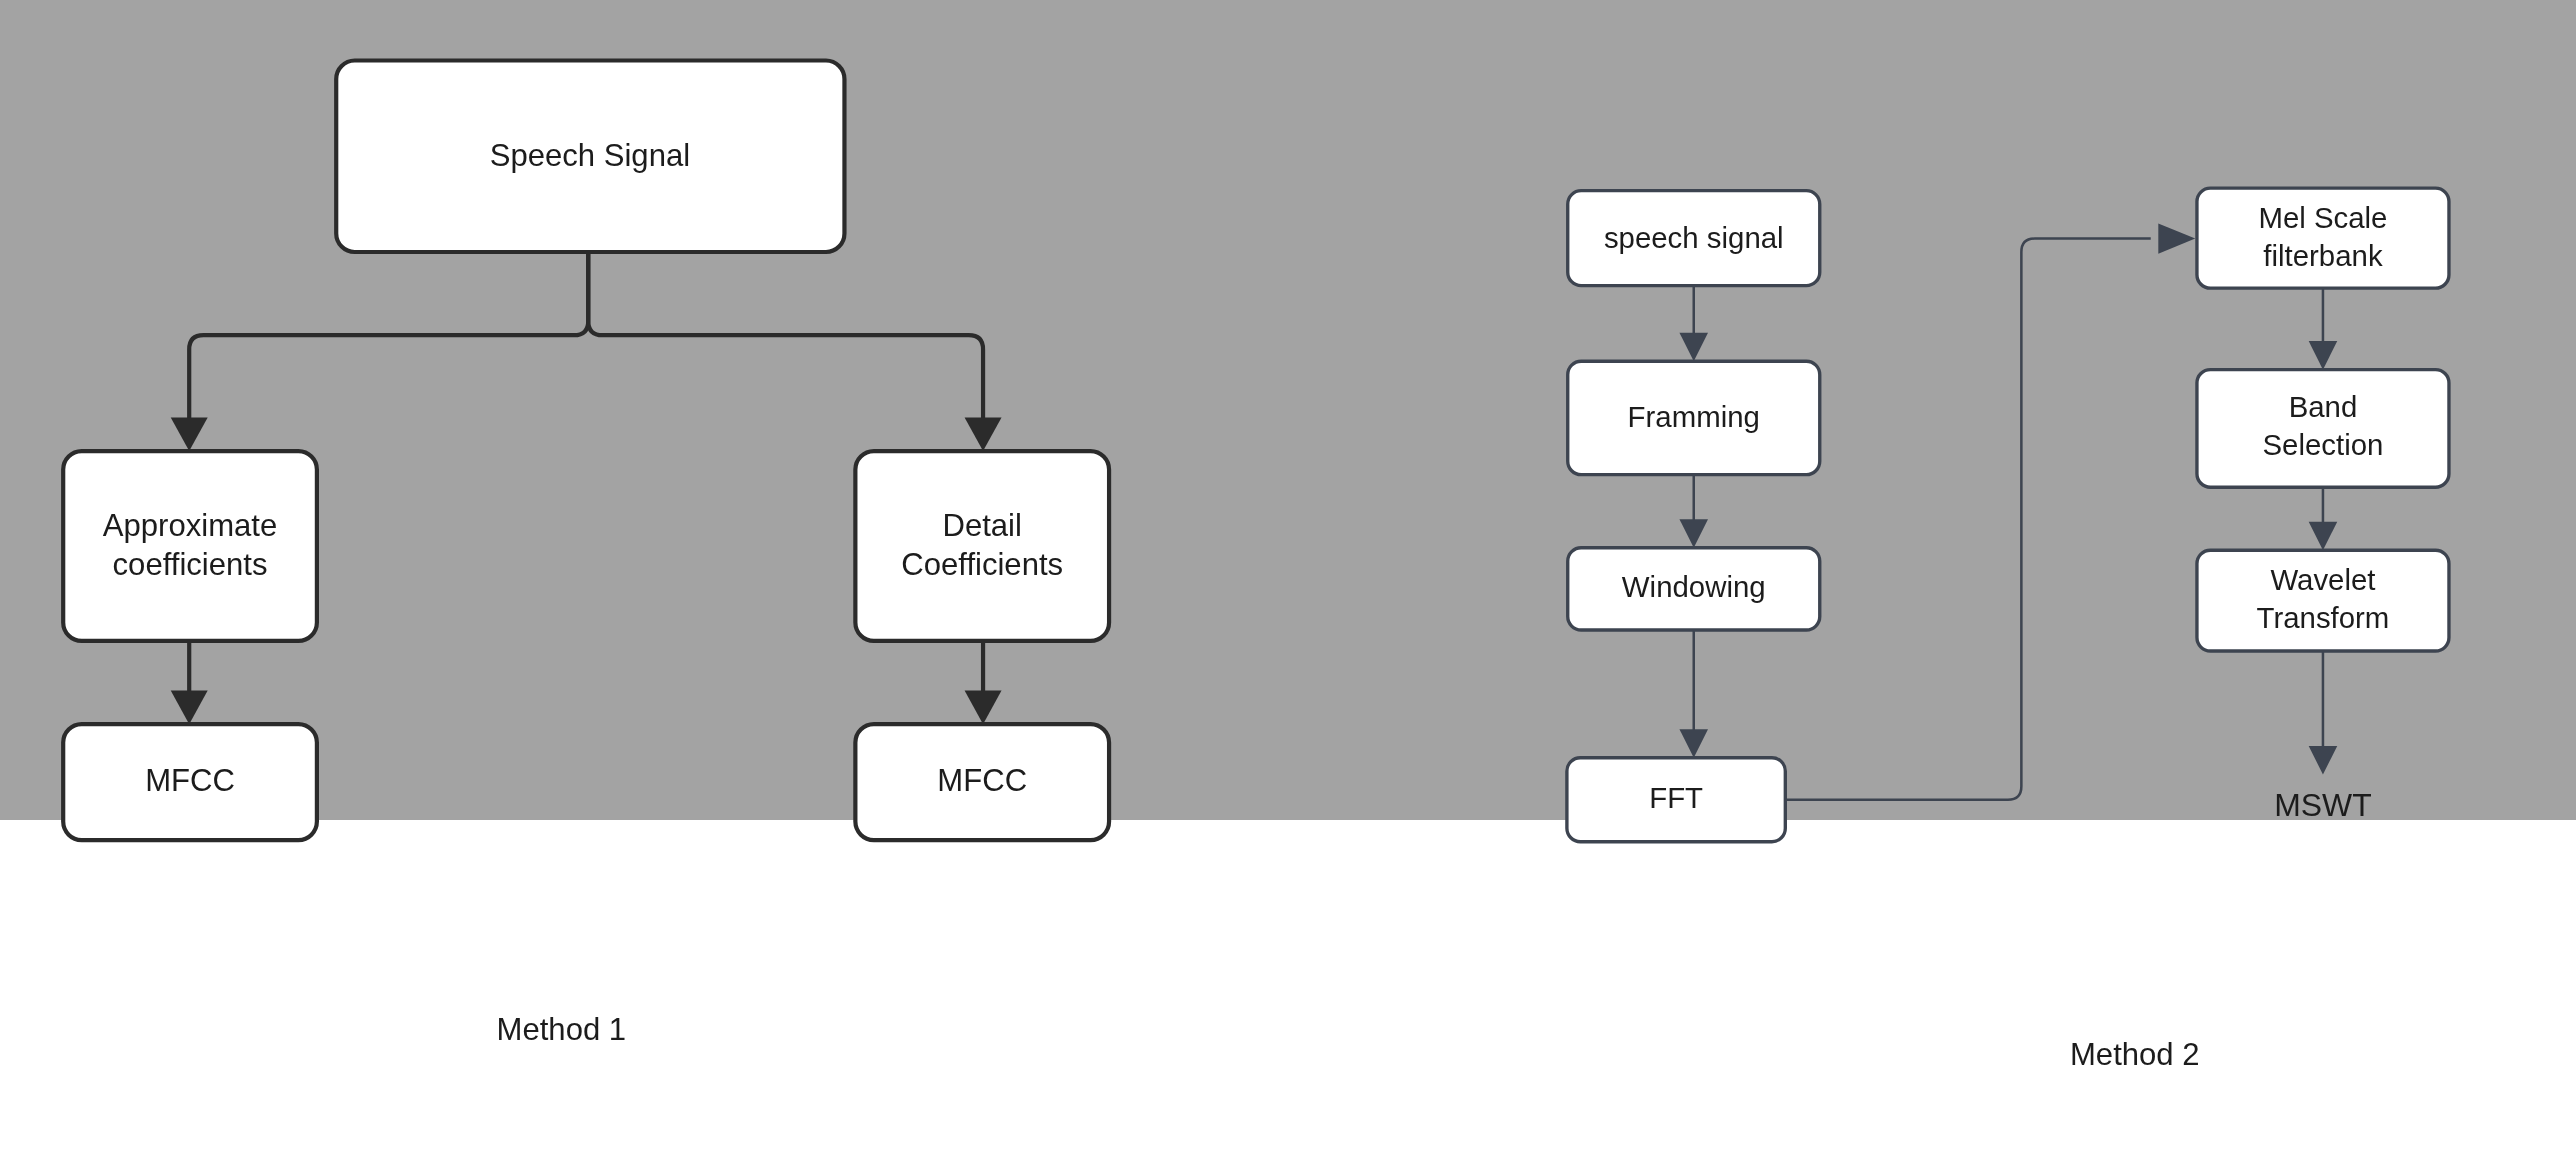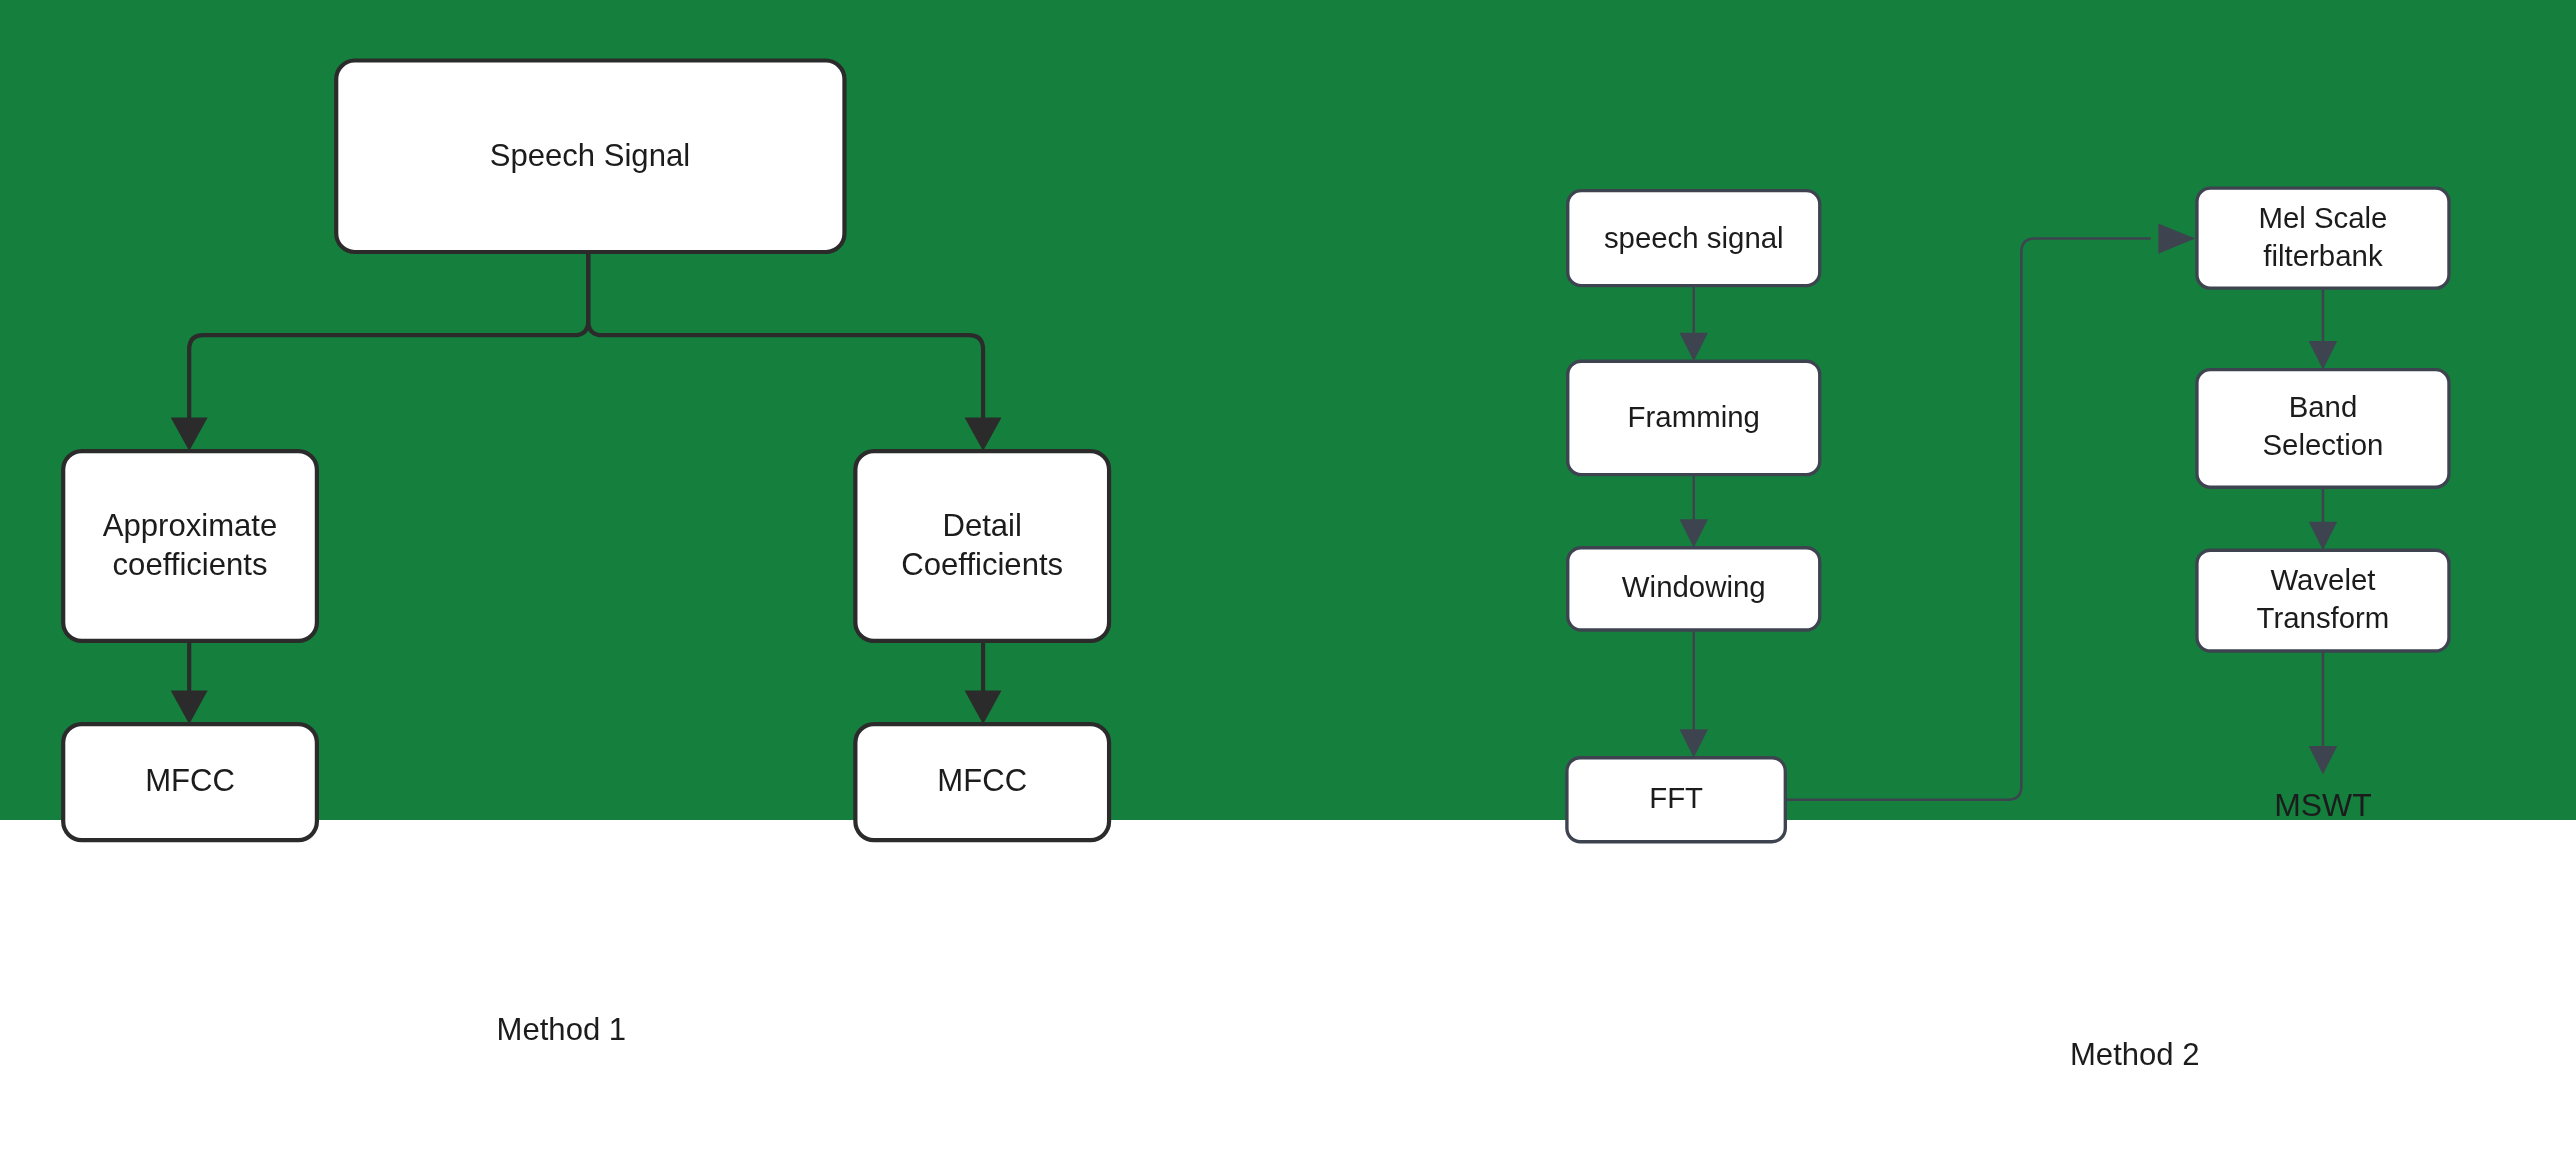--- a/index.html
+++ b/index.html
@@ -10,21 +10,21 @@
   body {
     width: 2576px;
     height: 1166px;
     overflow: hidden;
     font-family: "Liberation Sans", sans-serif;
   }
   #canvas {
     position: relative;
     width: 2576px;
     height: 820px;
-    background: #15803d;
+    background: #a3a3a3;
   }
   svg.diagram {
     position: absolute;
     top: 0;
     left: 0;
     width: 2576px;
     height: 1166px;
   }
   
   .m1-box {

